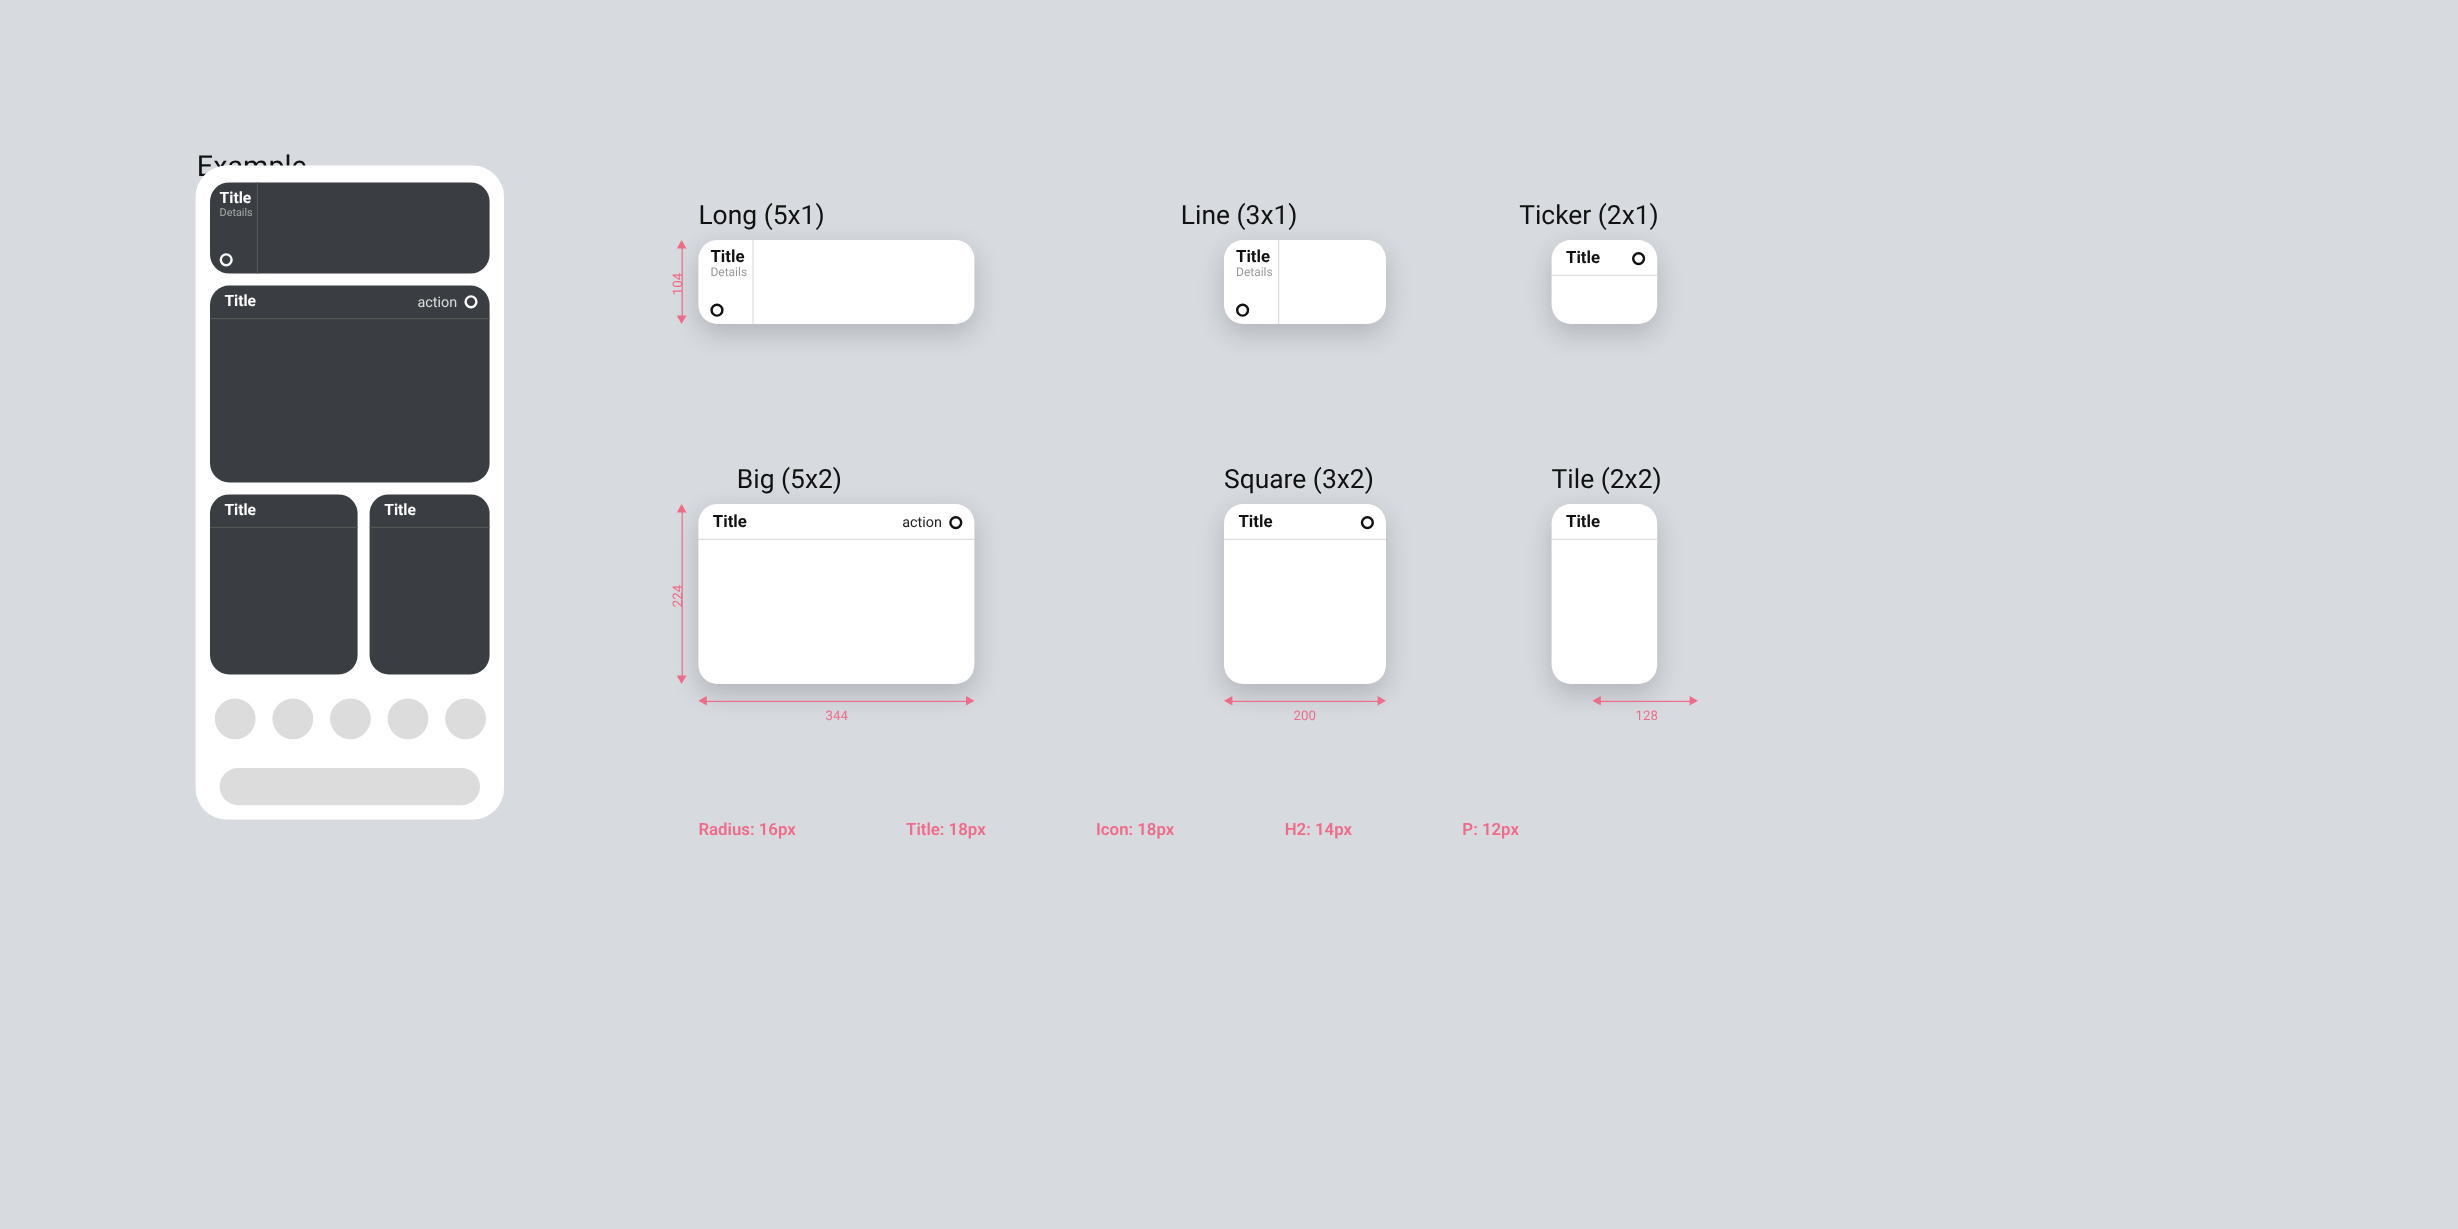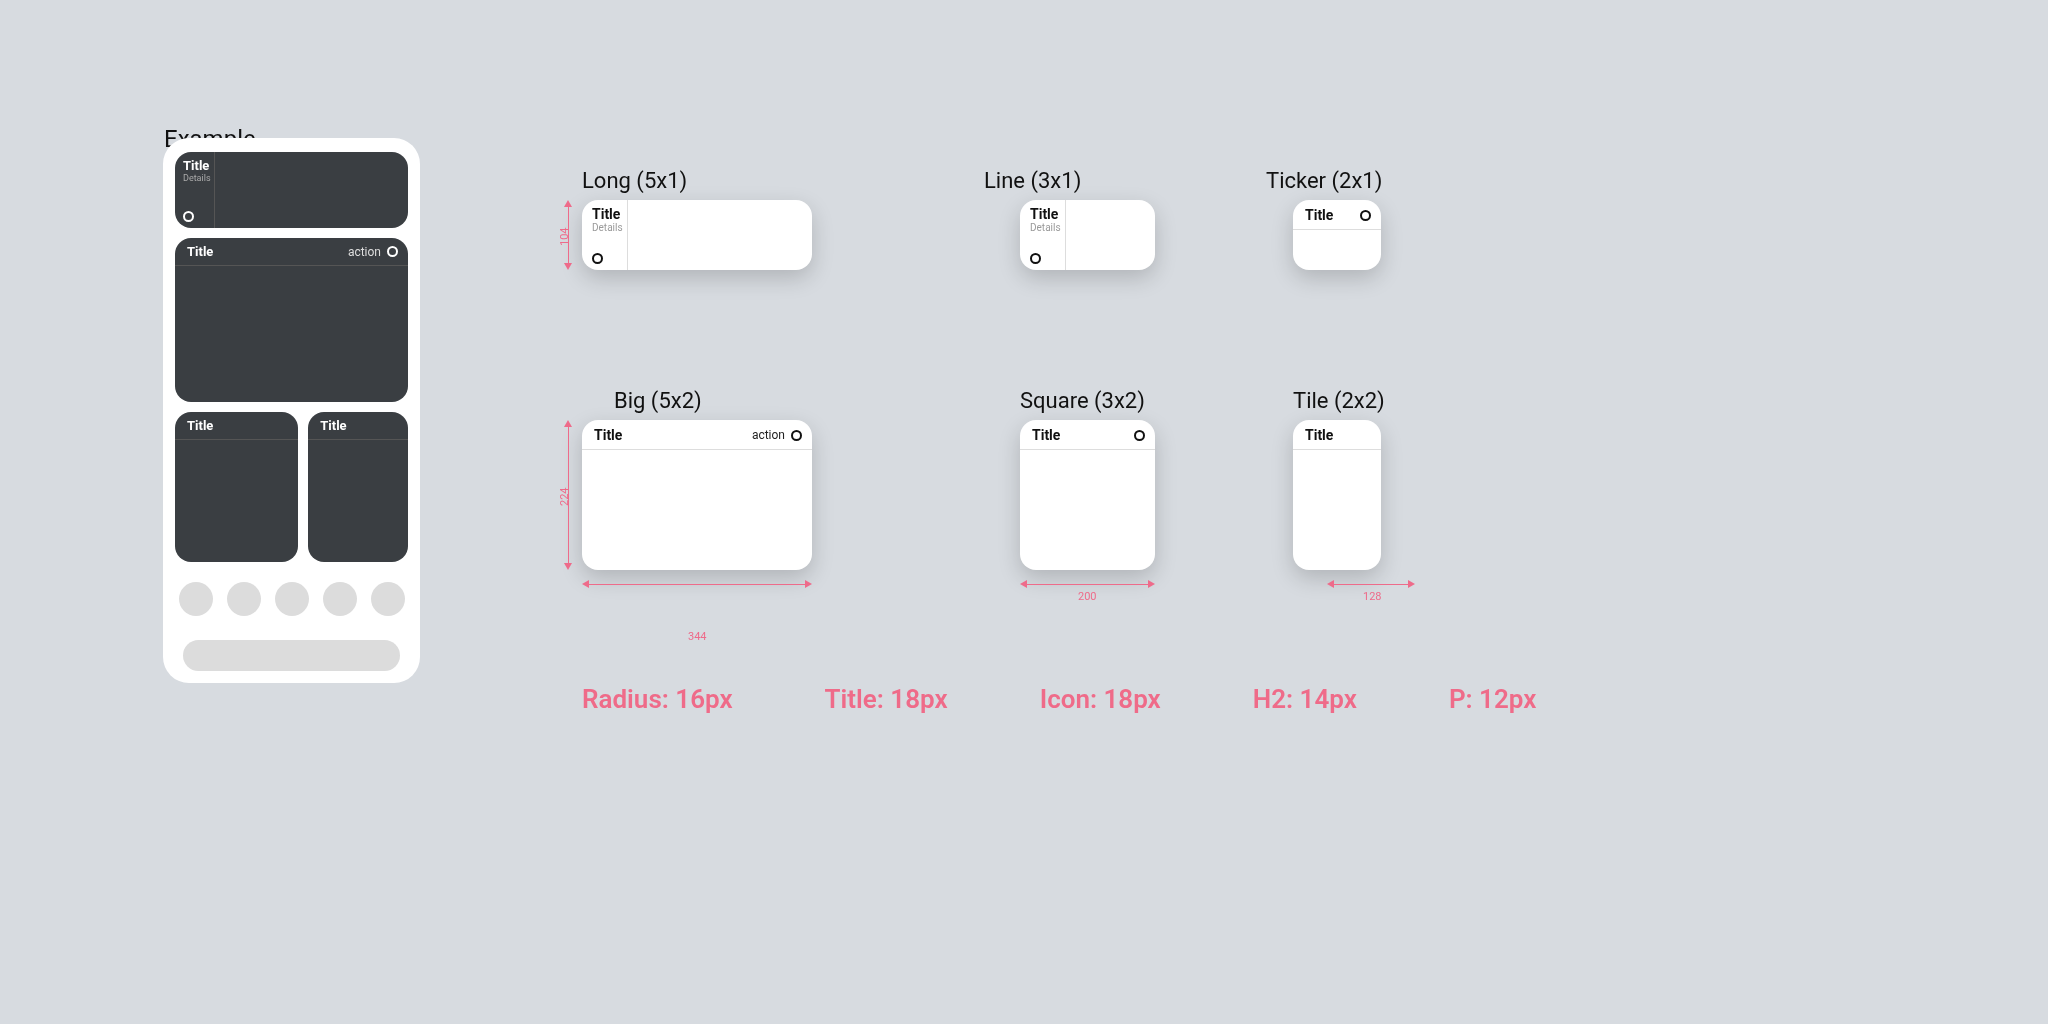--- a/index.html
+++ b/index.html
@@ -94,21 +94,21 @@
   .arrowhead {
     width: 0; height: 0; position: absolute;
   }
   .ah-up { border-left: 4px solid transparent; border-right: 4px solid transparent; border-bottom: 7px solid #ee6b8a; }
   .ah-down { border-left: 4px solid transparent; border-right: 4px solid transparent; border-top: 7px solid #ee6b8a; }
   .ah-left { border-top: 4px solid transparent; border-bottom: 4px solid transparent; border-right: 7px solid #ee6b8a; }
   .ah-right { border-top: 4px solid transparent; border-bottom: 4px solid transparent; border-left: 7px solid #ee6b8a; }
   .dim .num-v { position: absolute; transform: rotate(-90deg); transform-origin: left top; left: -2px; font-size: 11px; color: #ee6b8a; }
   .dim .num-h { position: absolute; top: 14px; font-size: 11px; color: #ee6b8a; }
 
-  .specs { position: absolute; left: 582px; top: 684px; display: flex; gap: 92px; font-size: 26px; font-weight: 600; color: #ef6b89; }
+  .specs { position: absolute; left: 582px; top: 684px; display: flex; gap: 92px; font-size: 14px; font-weight: 600; color: #ef6b89; }
 
   .row2 { display: flex; gap: 10px; }
 
   
   .whead { display:flex; align-items:center; justify-content:space-between; padding:7px 10px 6px 12px; }
 </style>
 </head>
 <body>
 
 <div class="section-title phone-title">Example</div>
@@ -213,21 +213,21 @@
   <div class="arrowhead ah-up" style="left:4px; top:0;"></div>
   <div class="line-v" style="top:4px; height:142px;"></div>
   <div class="arrowhead ah-down" style="left:4px; bottom:0;"></div>
   <div class="num-v" style="top:86px;">224</div>
 </div>
 
 <div class="dim" style="left:582px; top:576px; width:230px; height:20px;">
   <div class="arrowhead ah-left" style="left:0; top:4px;"></div>
   <div class="line-h" style="left:4px; width:222px;"></div>
   <div class="arrowhead ah-right" style="right:0; top:4px;"></div>
-  <div class="num-h" style="left:106px;margin-top:40px;">344</div>
+  <div class="num-h" style="left:106px;">344</div>
 </div>
 
 <div class="label" style="left:1020px; top:388px;">Square (3x2)</div>
 <div class="widget" style="left:1020px; top:420px; width:135px; height:150px;">
   <div class="whead hline">
     <div class="ttl">Title</div>
     <span class="circle dark"></span>
   </div>
 </div>
 

